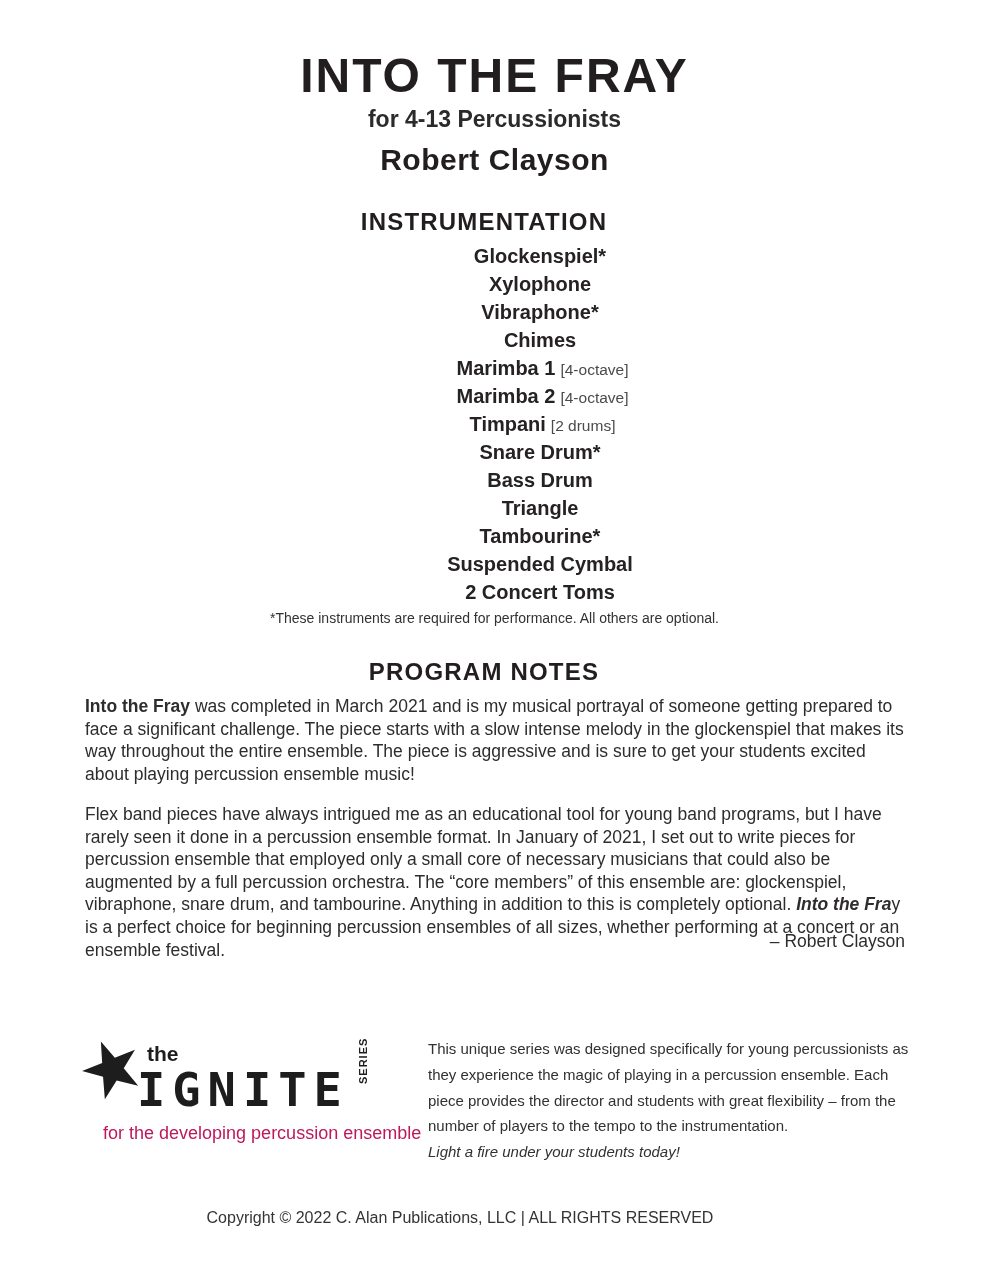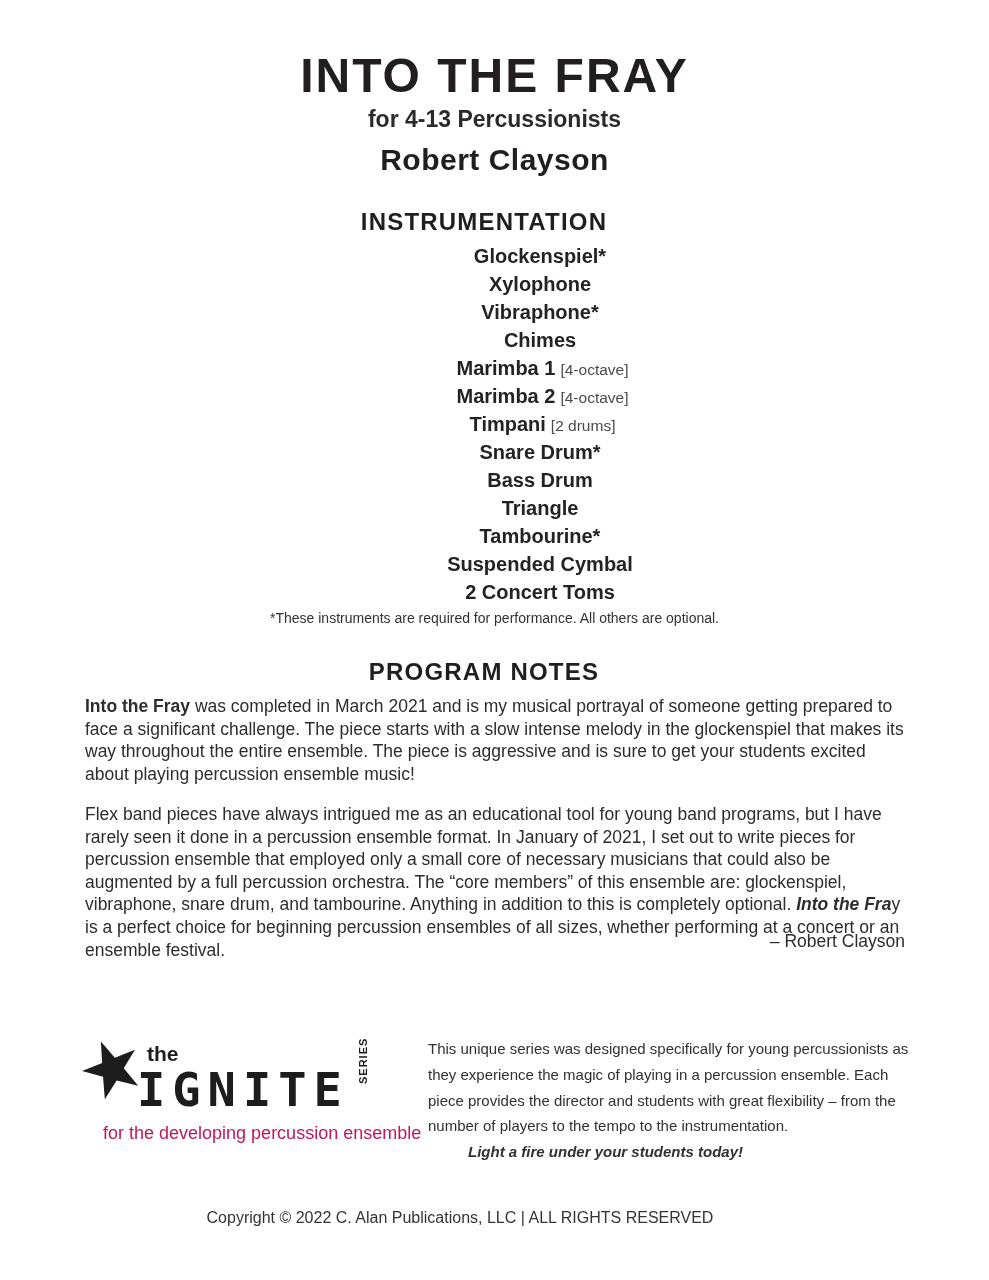--- a/index.html
+++ b/index.html
@@ -74,21 +74,21 @@
     transform: rotate(-90deg); transform-origin: left bottom; white-space: nowrap;
   }
   .logo-tagline {
     position: absolute; left: 18px; top: 87px; width: 292px; text-align: center;
     font-size: 18px; font-weight: normal; color: #be185d; white-space: nowrap;
   }
   .series-blurb {
     top: 1036px; left: 428px; width: 482px;
     font-size: 15px; line-height: 25.8px; color: #333031;
   }
-  .series-blurb .blurb-italic { font-style: italic; font-weight: bold; margin-left: 40px; }
+  .series-blurb .blurb-italic { font-style: italic; font-weight: normal; }
 
   
   .copyright {
     top: 1209px; left: 0; width: 920px; text-align: center;
     font-size: 16px; color: #363334;
   }
 </style>
 </head>
 <body>
 

